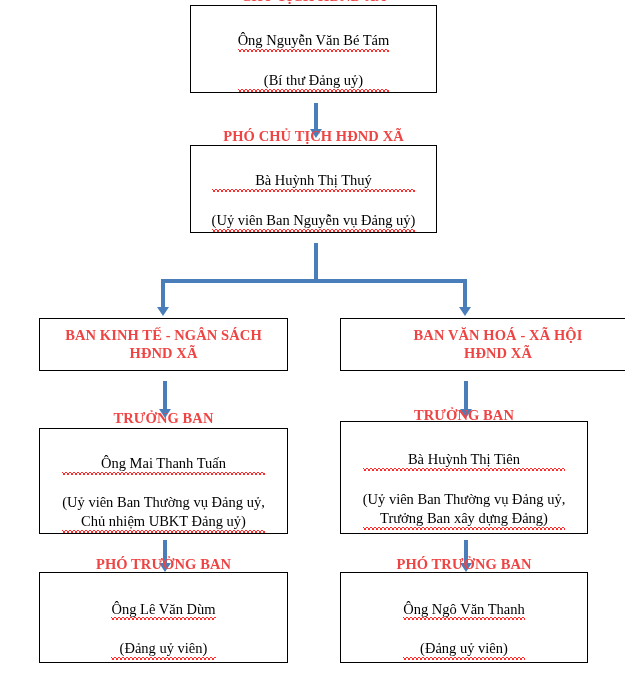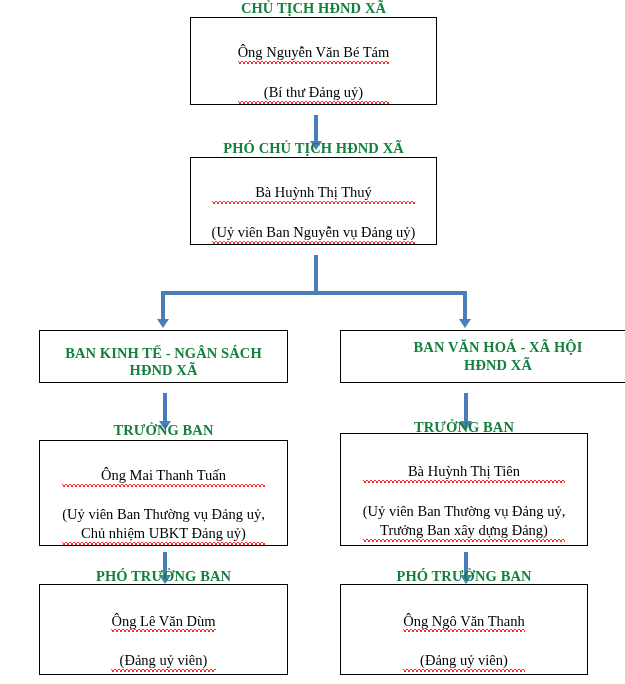--- a/index.html
+++ b/index.html
@@ -1,36 +1,36 @@
 <!DOCTYPE html>
 <html><head>
 <meta charset="utf-8">
 <style>
   html,body{margin:0;padding:0;background:#ffffff;}
   body{
     width:625px;height:684px;position:relative;overflow:hidden;
     font-family:"Liberation Serif","DejaVu Serif",serif;
   }
-  .canvas{position:absolute;inset:0;margin-top:12px;}
+  .canvas{position:absolute;inset:0;}
 
   
   .node{
     position:absolute;
     box-sizing:border-box;
     border:1.3px solid #000000;
     background:#ffffff;
     display:flex;
     flex-direction:column;
     align-items:center;
     justify-content:center;
     text-align:center;
     padding:2px 4px;
   }
   .title{
-    color:#15803d;
+    color:#ef4444;
     font-weight:bold;
     font-size:14.5px;
     line-height:1.22;
     letter-spacing:.1px;
     white-space:pre-line;
   }
   .body{
     color:#000000;
     font-size:14.5px;
     line-height:1.3;
@@ -98,21 +98,21 @@
     </div>
   </div>
 
   <div class="arrow-v" style="left:314px;top:243px;height:36px;"></div>
   <div class="bus-h" style="left:161px;top:279px;width:306px;"></div>
   <div class="bus-v" style="left:161px;top:279px;height:29px;"></div>
   <div class="arrow-head" style="left:156.5px;top:307px;"></div>
   <div class="bus-v" style="left:463px;top:279px;height:29px;"></div>
   <div class="arrow-head" style="left:458.5px;top:307px;"></div>
 
-  <div class="node title-only" style="left:39px;top:318px;width:249px;height:53px;justify-content:flex-end;">
+  <div class="node title-only" style="left:39px;top:318px;width:249px;height:53px;">
     <div class="title">BAN KINH TẾ - NGÂN SÁCH
 HĐND XÃ</div>
 
   </div>
 
   <div class="node title-only" style="left:340px;top:318px;width:292px;height:53px;padding-left:28px;">
     <div class="title">BAN VĂN HOÁ - XÃ HỘI
 HĐND XÃ</div>
 
   </div>

